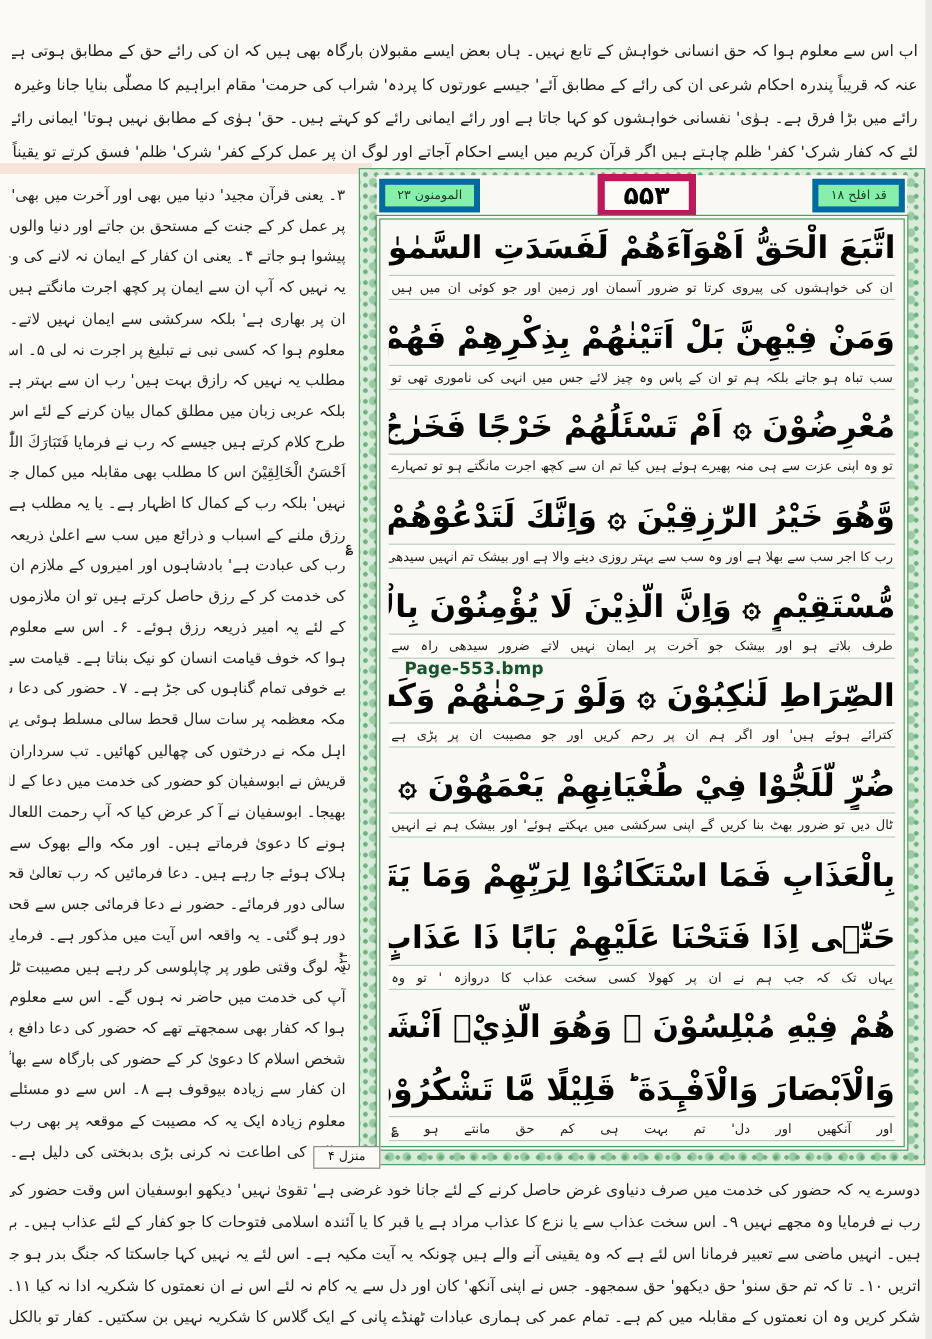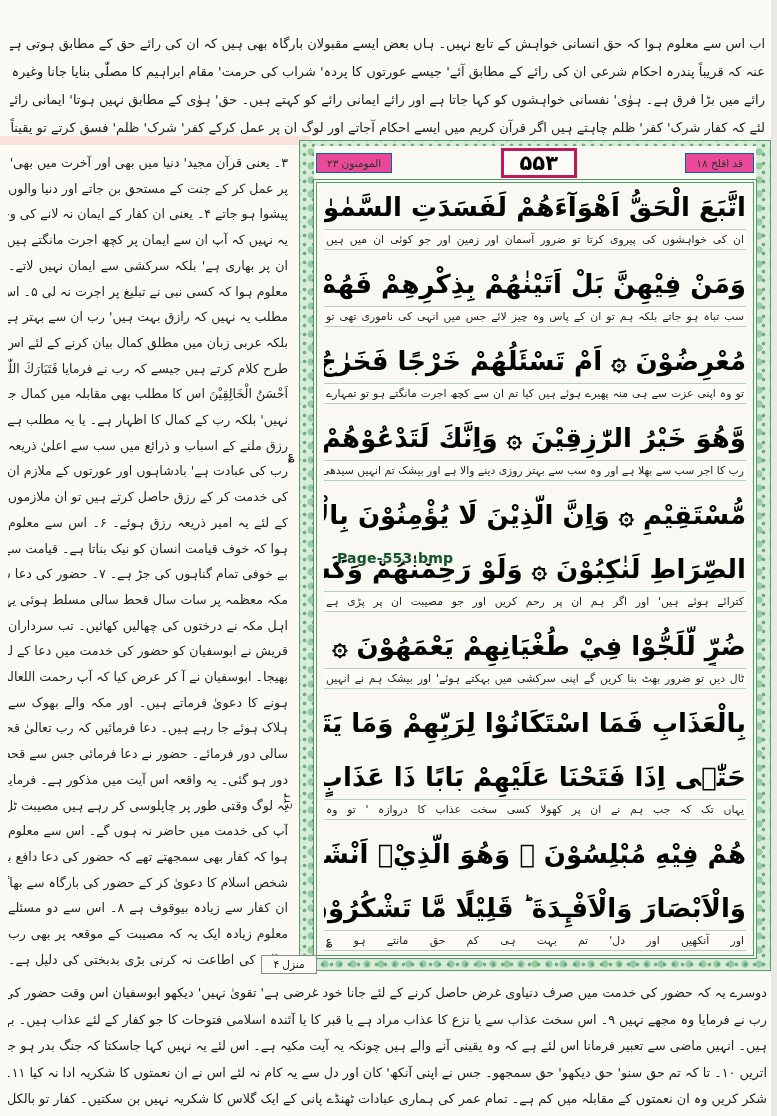--- a/index.html
+++ b/index.html
@@ -44,25 +44,25 @@
   }
   .frame-inner{
     height:100%;box-sizing:border-box;background:#f9f8f2;
     display:flex;flex-direction:column;
   }
   .frame-header{
     height:32px;display:flex;align-items:center;justify-content:space-between;
     direction:rtl;padding:1px 2px 3px 2px;
   }
   .hdr-box{
-    border:1px solid #0369a1;background:#ec4899;color:#1d3b28;
+    border:5px solid #0369a1;background:#86efac;color:#1d3b28;
     font-size:10.5px;line-height:16px;padding:1px 10px;white-space:nowrap;
   }
   .page-number{
-    border:3px solid #be185d;background:#fcfbf6;color:#000;
+    border:6px solid #be185d;background:#fcfbf6;color:#000;
     font-size:21px;font-weight:bold;line-height:24px;padding:0 16px;
   }
   .frame-body{
     flex:1;box-sizing:border-box;border:1px solid #4e9a63;box-shadow:0 0 0 2px #f9f8f2,0 0 0 3px #4e9a63;
     margin:0 2px 0 2px;padding:4px 7px;background:#f9f8f2;
     display:flex;flex-direction:column;justify-content:space-between;
     direction:rtl;overflow:hidden;
   }
   .qsec{display:flex;flex-direction:column;}
   .qar{
@@ -126,21 +126,21 @@
       <div class="line">پیشوا ہو جاتے ۴۔ یعنی ان کفار کے ایمان نہ لانے کی وجہ</div>
       <div class="line">یہ نہیں کہ آپ ان سے ایمان پر کچھ اجرت مانگتے ہیں جو</div>
       <div class="line">ان پر بھاری ہے' بلکہ سرکشی سے ایمان نہیں لاتے۔</div>
       <div class="line">معلوم ہوا کہ کسی نبی نے تبلیغ پر اجرت نہ لی ۵۔ اس کا</div>
       <div class="line">مطلب یہ نہیں کہ رازق بہت ہیں' رب ان سے بہتر ہے'</div>
       <div class="line">بلکہ عربی زبان میں مطلق کمال بیان کرنے کے لئے اس</div>
       <div class="line">طرح کلام کرتے ہیں جیسے کہ رب نے فرمایا فَتَبَارَكَ اللّٰهُ</div>
       <div class="line">اَحْسَنُ الْخَالِقِيْنَ اس کا مطلب بھی مقابلہ میں کمال جتانا</div>
       <div class="line">نہیں' بلکہ رب کے کمال کا اظہار ہے۔ یا یہ مطلب ہے کہ</div>
       <div class="line">رزق ملنے کے اسباب و ذرائع میں سب سے اعلیٰ ذریعہ</div>
-      <div class="line">رب کی عبادت ہے' بادشاہوں اور عورتوں کے ملازم ان</div>
+      <div class="line">رب کی عبادت ہے' بادشاہوں اور امیروں کے ملازم ان</div>
       <div class="line">کی خدمت کر کے رزق حاصل کرتے ہیں تو ان ملازموں</div>
       <div class="line">کے لئے یہ امیر ذریعہ رزق ہوئے۔ ۶۔ اس سے معلوم</div>
       <div class="line">ہوا کہ خوف قیامت انسان کو نیک بناتا ہے۔ قیامت سے</div>
       <div class="line">بے خوفی تمام گناہوں کی جڑ ہے۔ ۷۔ حضور کی دعا سے</div>
       <div class="line">مکہ معظمہ پر سات سال قحط سالی مسلط ہوئی یہاں تک کہ</div>
       <div class="line">اہل مکہ نے درختوں کی چھالیں کھائیں۔ تب سرداران</div>
       <div class="line">قریش نے ابوسفیان کو حضور کی خدمت میں دعا کے لئے</div>
       <div class="line">بھیجا۔ ابوسفیان نے آ کر عرض کیا کہ آپ رحمت اللعالمین</div>
       <div class="line">ہونے کا دعویٰ فرماتے ہیں۔ اور مکہ والے بھوک سے</div>
       <div class="line">ہلاک ہوئے جا رہے ہیں۔ دعا فرمائیں کہ رب تعالیٰ قحط</div>
@@ -174,20 +174,21 @@
           <div class="qsec">
             <div class="qar">مُعْرِضُوْنَ ۞ اَمْ تَسْئَلُهُمْ خَرْجًا فَخَرٰجُ رَبِّكَ خَيْرٌ</div>
             <div class="qur">تو وہ اپنی عزت سے ہی منہ پھیرے ہوئے ہیں کیا تم ان سے کچھ اجرت مانگتے ہو تو تمہارے</div>
           </div>
           <div class="qsec">
             <div class="qar">وَّهُوَ خَيْرُ الرّٰزِقِيْنَ ۞ وَاِنَّكَ لَتَدْعُوْهُمْ اِلٰى صِرَاطٍ</div>
             <div class="qur">رب کا اجر سب سے بھلا ہے اور وہ سب سے بہتر روزی دینے والا ہے اور بیشک تم انہیں سیدھی راہ کی</div>
           </div>
           <div class="qsec">
             <div class="qar">مُّسْتَقِيْمٍ ۞ وَاِنَّ الَّذِيْنَ لَا يُؤْمِنُوْنَ بِالْاٰخِرَةِ عَنِ</div>
+            <div class="qur">طرف بلاتے ہو اور بیشک جو آخرت پر ایمان نہیں لاتے ضرور سیدھی راہ سے</div>
           </div>
           <div class="qsec">
             <div class="qar">الصِّرَاطِ لَنٰكِبُوْنَ ۞ وَلَوْ رَحِمْنٰهُمْ وَكَشَفْنَا مَا بِهِمْ مِّنْ</div>
             <div class="qur">کترائے ہوئے ہیں' اور اگر ہم ان پر رحم کریں اور جو مصیبت ان پر پڑی ہے</div>
           </div>
           <div class="qsec">
             <div class="qar">ضُرٍّ لَّلَجُّوْا فِيْ طُغْيَانِهِمْ يَعْمَهُوْنَ ۞ وَلَقَدْ اَخَذْنٰهُمْ</div>
             <div class="qur">ٹال دیں تو ضرور بھٹ بنا کریں گے اپنی سرکشی میں بہکتے ہوئے' اور بیشک ہم نے انہیں</div>
           </div>
           <div class="qsec">

